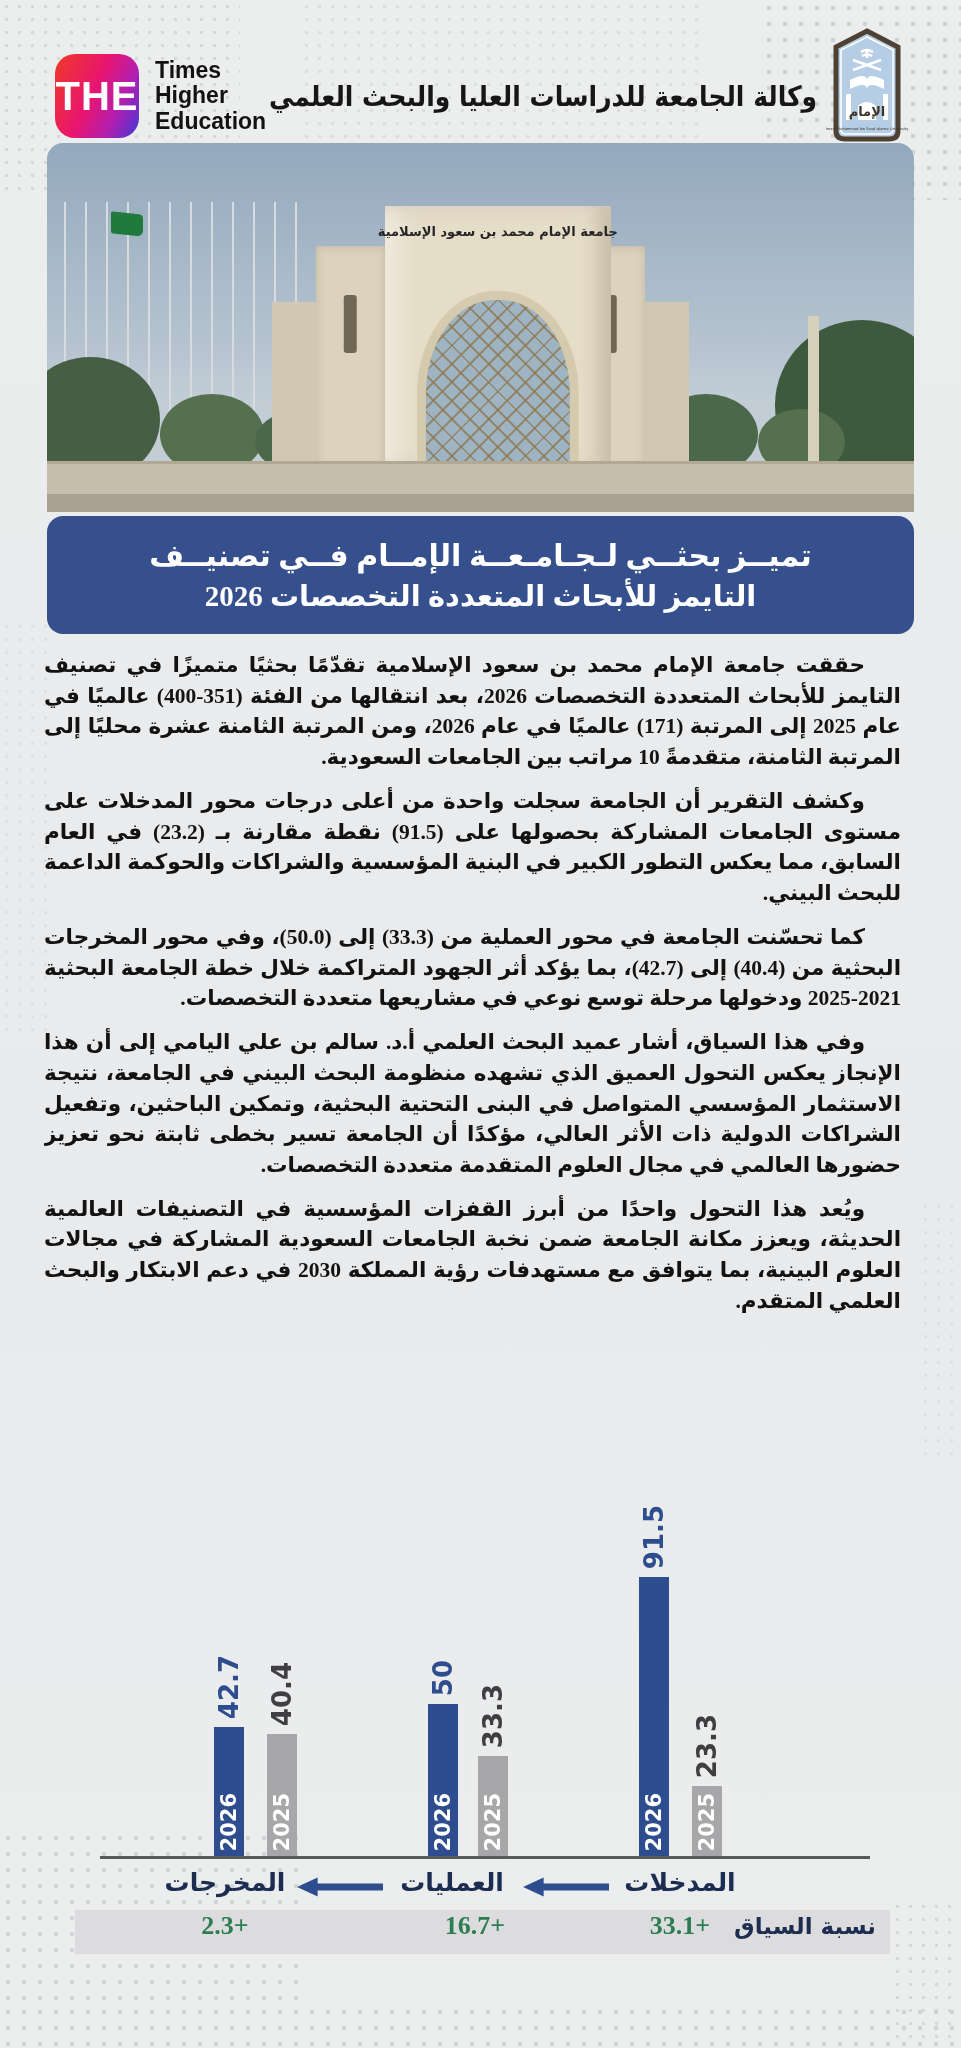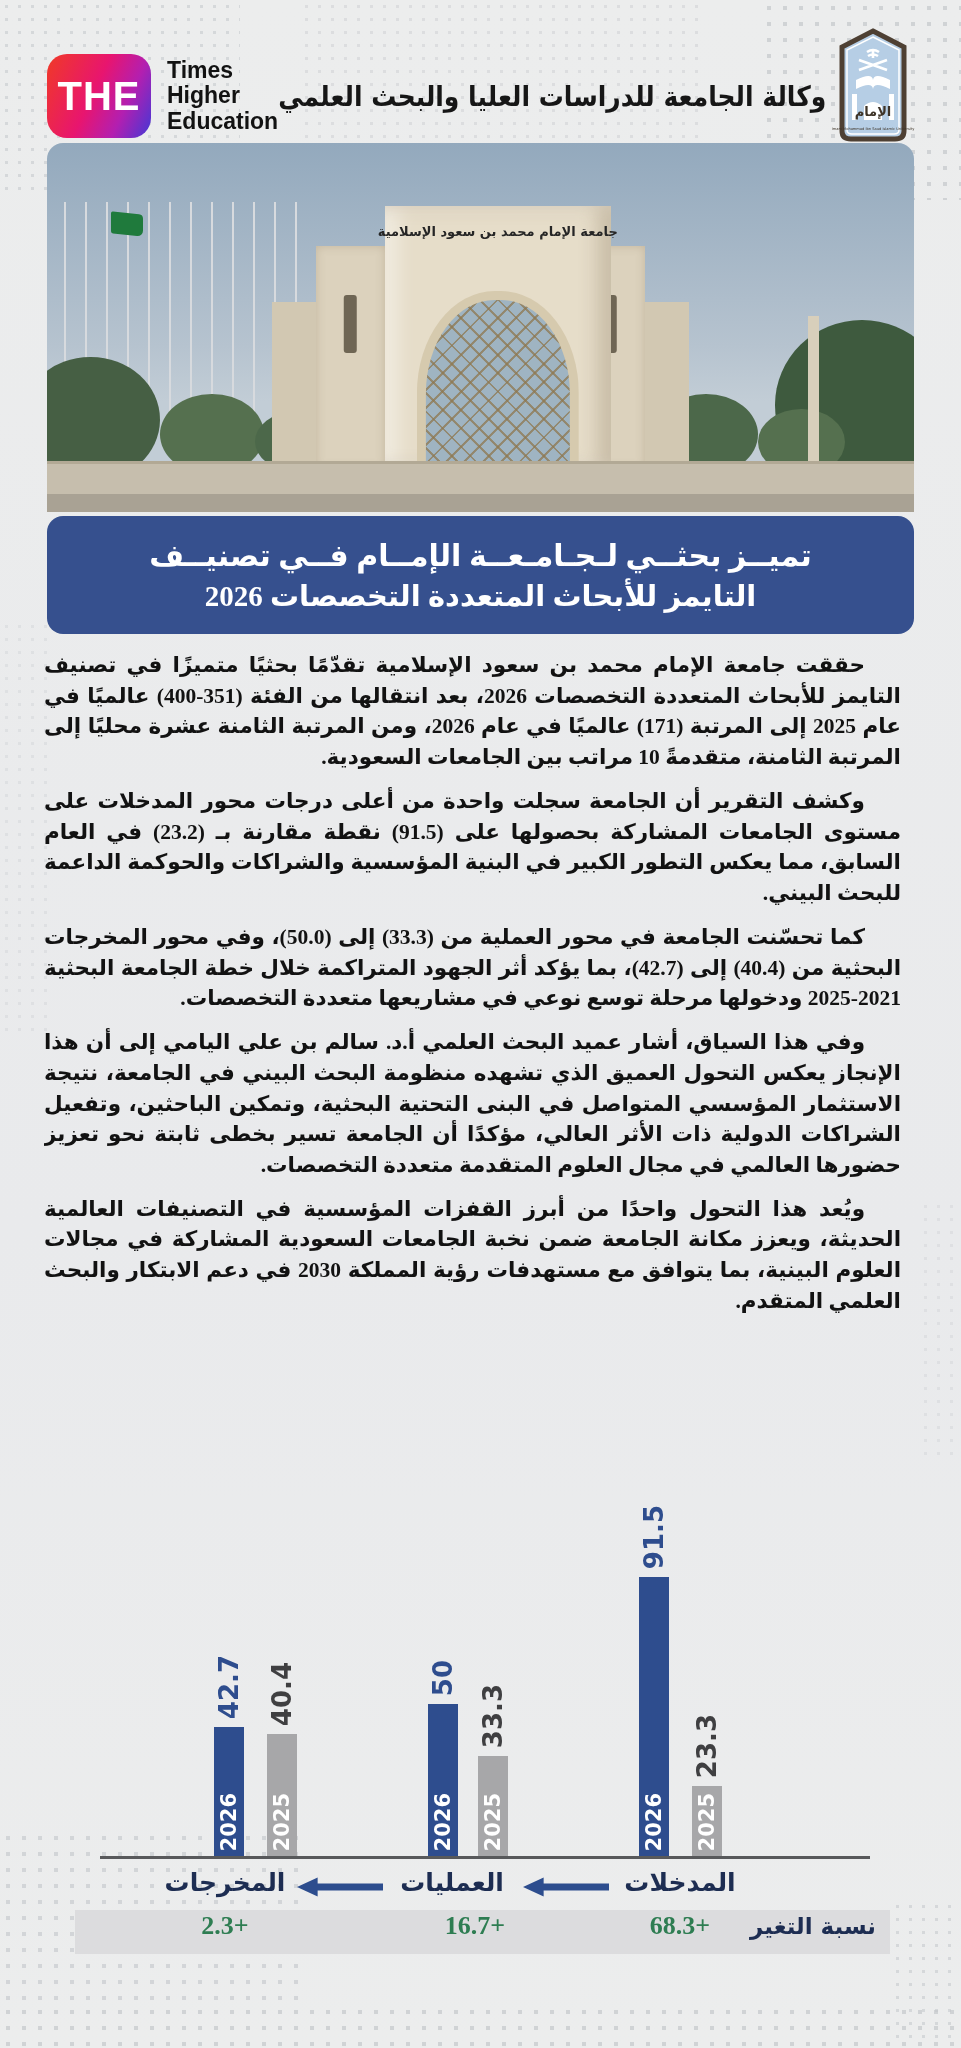--- a/index.html
+++ b/index.html
@@ -9,23 +9,23 @@
   
   .dots{position:absolute;pointer-events:none;z-index:1;
         background-image:radial-gradient(circle,#c3c6ca 1.5px,transparent 1.6px);
         background-size:13px 13px;opacity:.55;}
   .dots.big{background-image:radial-gradient(circle,#b9bdc2 2.2px,transparent 2.3px);
         background-size:16px 16px;}
   
   .topbar{position:absolute;top:28px;left:47px;right:47px;height:120px;display:flex;
           justify-content:space-between;align-items:flex-start;z-index:3;}
   .the-logo{display:flex;gap:16px;margin-top:26px;align-items:center;}
-  .the-icon{width:104px;height:84px;border-radius:20px;display:flex;align-items:center;justify-content:center;
+  .the-icon{width:84px;height:84px;border-radius:20px;display:flex;align-items:center;justify-content:center;
             background:linear-gradient(115deg,#f03a26 0%,#e8156f 45%,#b31fb0 72%,#4338d6 100%);
-            color:#fff;font-weight:800;font-size:40px;letter-spacing:1px;font-family:"Liberation Sans",sans-serif;}
+            color:#fff;font-weight:800;font-size:40px;letter-spacing:1px;font-family:"Liberation Sans",sans-serif;margin-left:8px;}
   .the-text{font-family:"Liberation Sans",sans-serif;font-size:23px;font-weight:700;color:#121212;line-height:1.1;}
   .calligraphy-top{margin-top:54px;font-size:25px;font-weight:700;color:#161616;direction:rtl;
                    transform:scaleY(1.12);white-space:nowrap;}
   .emblem{width:94px;height:118px;}
   
   .hero{position:absolute;top:143px;left:47px;width:867px;height:369px;z-index:2;
         border-radius:16px 16px 0 0;overflow:hidden;background:linear-gradient(180deg,#93a9bd 0%,#b6c3cf 55%,#c2cdd6 70%);}
   .ground{position:absolute;left:0;right:0;bottom:0;height:13%;background:#c6bead;border-top:3px solid #b2a995;}
   .road{position:absolute;left:0;right:0;bottom:0;height:5%;background:#a9a294;}
   .gate-main{position:absolute;left:39%;width:26%;top:17%;bottom:12%;background:#e6ddc9;
@@ -227,20 +227,20 @@
       <svg class="arrow" style="left:523px;" viewBox="0 0 100 24">
         <polygon points="0,12 24,1 24,8 100,8 100,16 24,16 24,23" fill="#2d4d8e"></polygon>
       </svg>
       <div class="cat" style="left:600px;">المدخلات</div>
     </div>
 
     <div class="change-row">
       <div class="change-band">
         <div class="chg" style="left:85px;">+2.3</div>
         <div class="chg" style="left:300px;text-align:right;">+16.7</div>
-        <div class="chg" style="left:540px;">+68.3</div>
-        <div class="chg-label">نسبة التغير</div>
+        <div class="chg" style="left:540px;">+33.1</div>
+        <div class="chg-label">نسبة السياق</div>
       </div>
     </div>
   </section>
 
 
 </div>
 
 </body></html>

